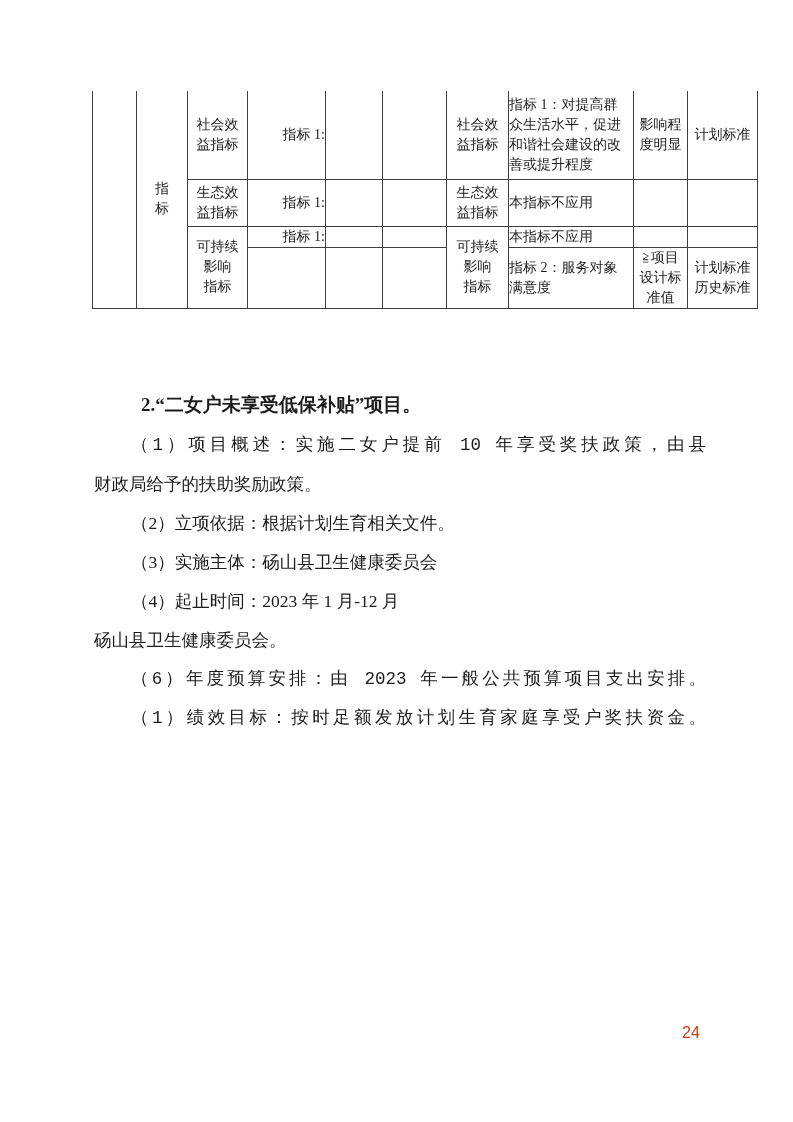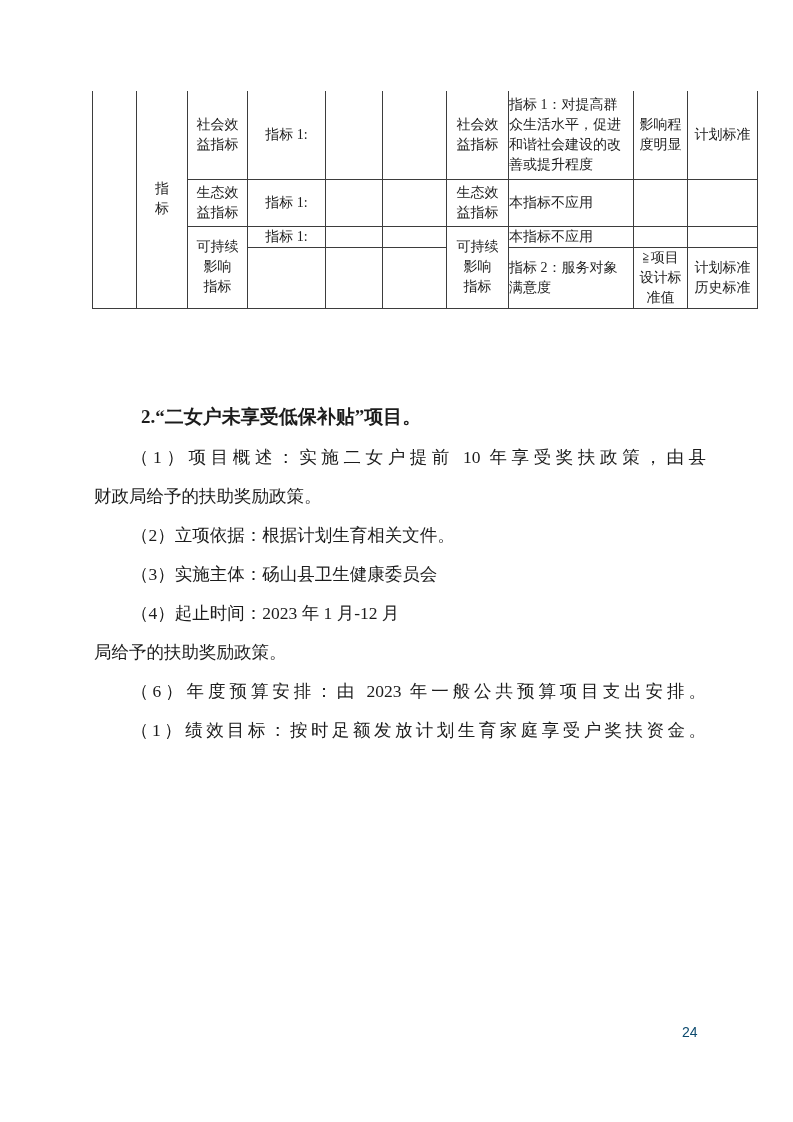--- a/index.html
+++ b/index.html
@@ -25,42 +25,42 @@
     font-size: 14px;
     line-height: 20px;
     padding: 0;
     vertical-align: middle;
     white-space: pre-line;
     overflow: hidden;
   }
   table.ind tr.first td { border-top: none; } 
   td.ctr { text-align: center; }
   td.vtop { vertical-align: top; padding-top: 4px; }
-  td.metric { padding-left: 12px; text-align: center; }
+  td.metric { padding-left: 12px; text-align: right; }
   td.desc { padding-left: 6px; padding-right: 3px; text-align: left; }
 
   
   .textblock {
-    position: absolute; left: 94px; top: 395px; width: 612px;
+    position: absolute; left: 94px; top: 383px; width: 612px;
     font-size: 17.5px;
   }
   .heading {
     height: 43px; line-height: 43px;
     font-weight: 700; font-size: 19px;
     padding-left: 47px;
     white-space: nowrap;
   }
   .line { height: 39px; line-height: 39px; white-space: nowrap; }
   .indent { padding-left: 37px; }
-  .jl { white-space: normal; text-align: justify; text-align-last: justify; }
+  .jl { white-space: normal; text-align: justify; text-align-last: justify; font-family: Liberation Mono, monospace; }
 
   .pagenum {
     position: absolute; left: 682px; top: 1024px;
     font-family: "Liberation Sans", "DejaVu Sans", sans-serif;
-    font-size: 14px; color: #0c4a6e;
+    font-size: 16px; color: #c2410c;
   }
 </style>
 </head>
 <body>
 
 <div class="page">
 
   <table class="ind">
     <colgroup>
       <col style="width:44px">
@@ -135,20 +135,20 @@
   </tbody>
     </table>
 
   <div class="textblock">
     <div class="heading">2.“二女户未享受低保补贴”项目。</div>
     <div class="line indent jl">（1）项目概述：实施二女户提前 10 年享受奖扶政策，由县</div>
     <div class="line">财政局给予的扶助奖励政策。</div>
     <div class="line indent">（2）立项依据：根据计划生育相关文件。</div>
     <div class="line indent">（3）实施主体：砀山县卫生健康委员会</div>
     <div class="line indent">（4）起止时间：2023 年 1 月-12 月</div>
-    <div class="line">局给予的扶助奖励政策。</div>
+    <div class="line">砀山县卫生健康委员会。</div>
     <div class="line indent jl">（6）年度预算安排：由 2023 年一般公共预算项目支出安排。</div>
     <div class="line indent jl">（1）绩效目标：按时足额发放计划生育家庭享受户奖扶资金。</div>
   </div>
 
   <div class="pagenum">24</div>
 
 </div>
 
 </body></html>

